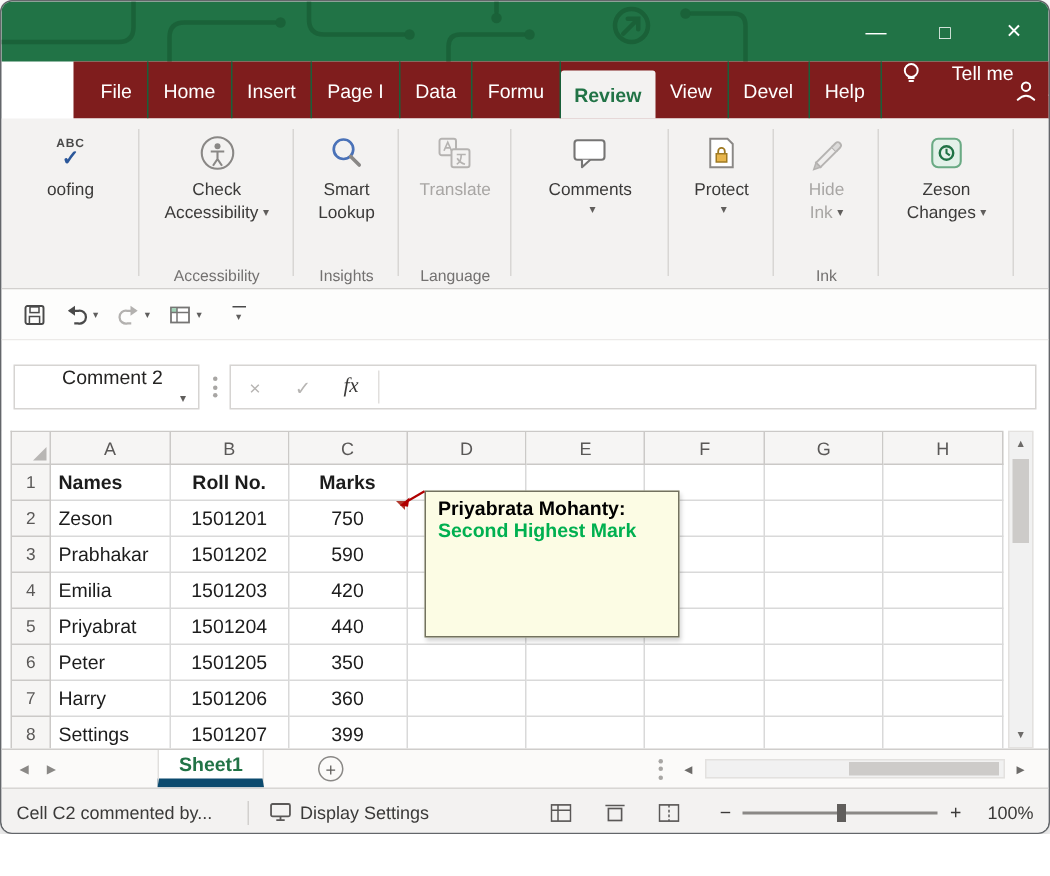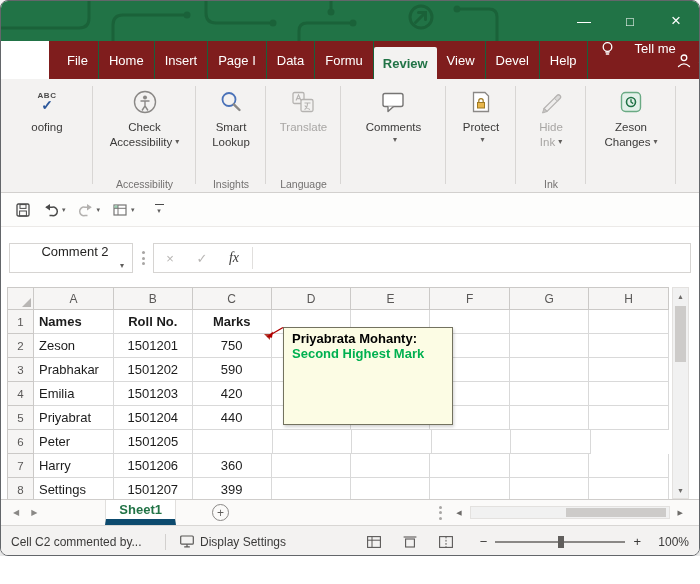--- a/index.html
+++ b/index.html
@@ -490,20 +490,21 @@
         <div class="cell w-d"></div>
         <div class="cell w-e"></div>
         <div class="cell w-f"></div>
         <div class="cell w-g"></div>
         <div class="cell w-h"></div>
       </div>
       <div class="grow">
         <div class="rh">6</div>
         <div class="cell al w-a">Peter</div>
         <div class="cell w-b">1501205</div>
+        <div class="cell w-c">350</div>
         <div class="cell w-d"></div>
         <div class="cell w-e"></div>
         <div class="cell w-f"></div>
         <div class="cell w-g"></div>
         <div class="cell w-h"></div>
       </div>
       <div class="grow">
         <div class="rh">7</div>
         <div class="cell al w-a">Harry</div>
         <div class="cell w-b">1501206</div>

